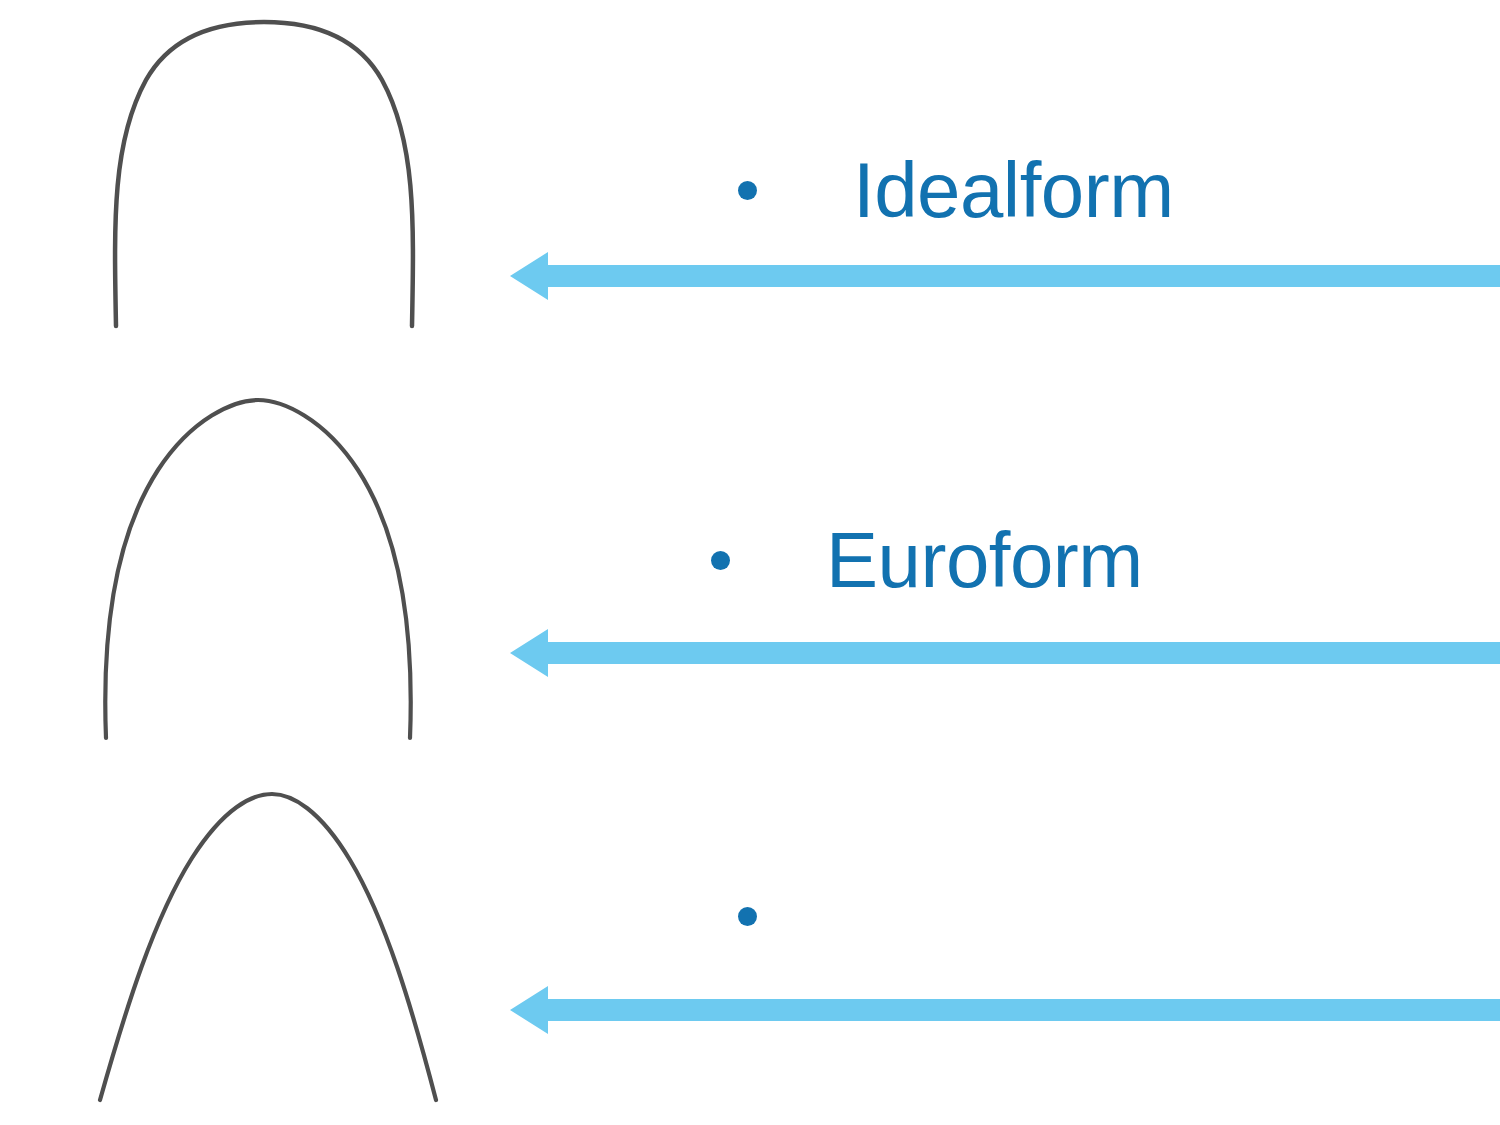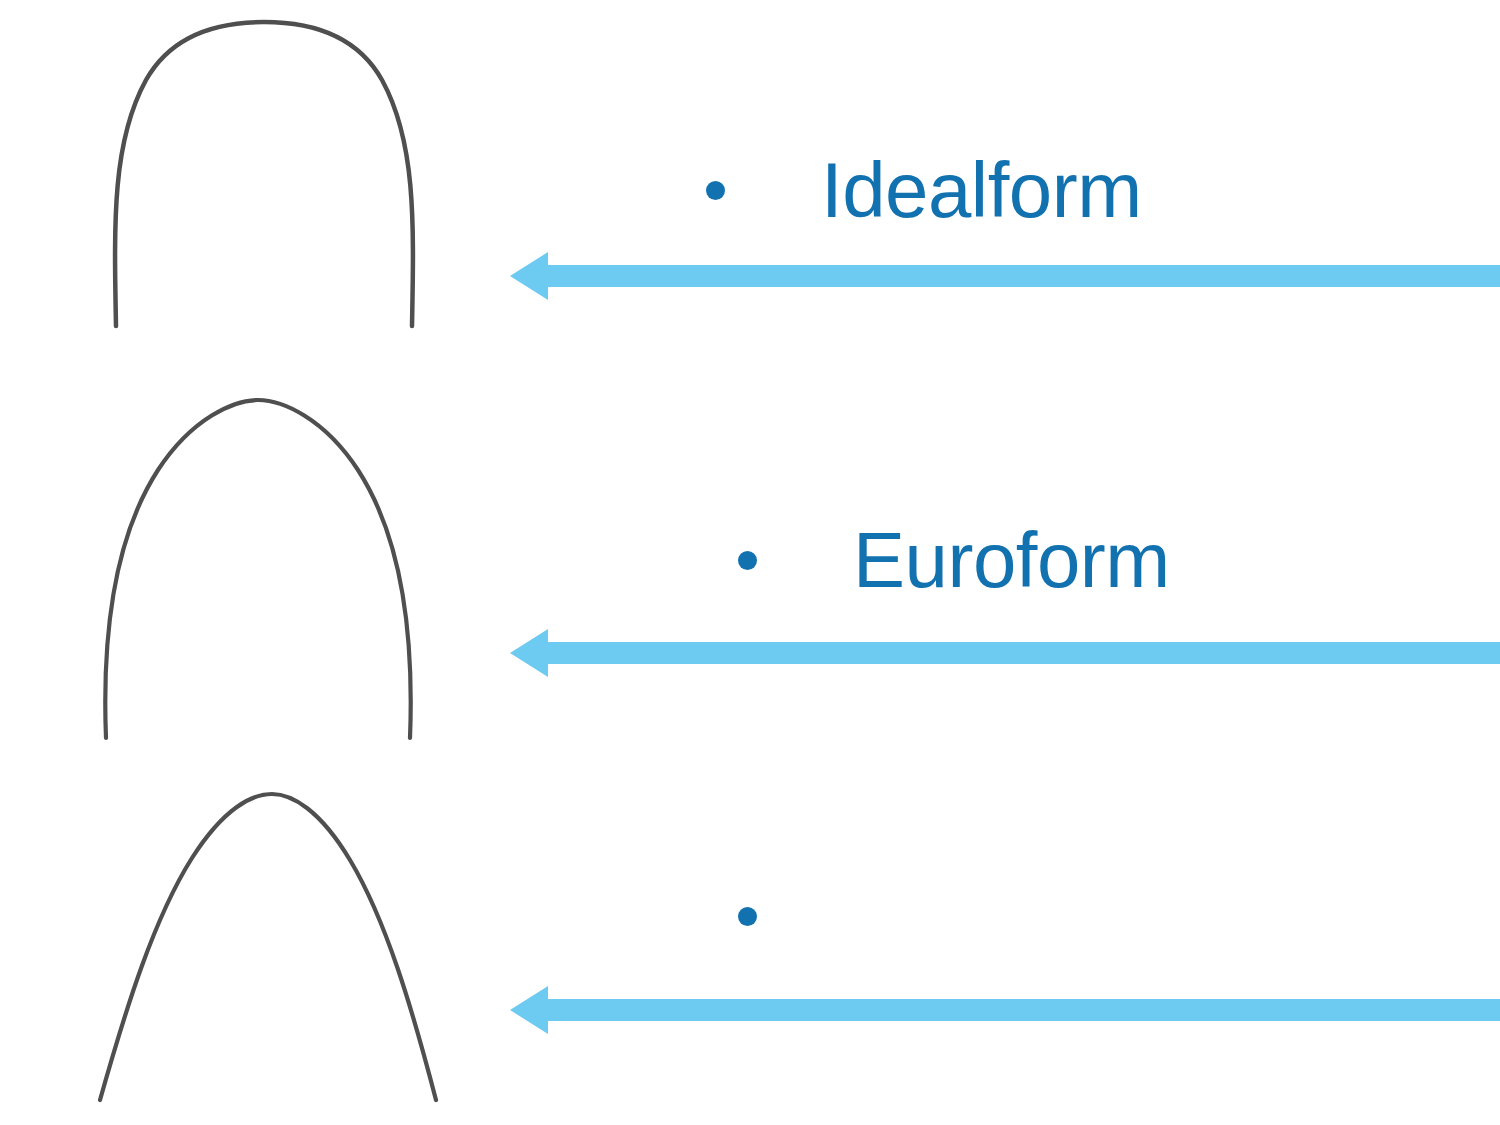--- a/index.html
+++ b/index.html
@@ -68,22 +68,22 @@
   }
   .bullet-label {
     color: #1272B0;
     font-size: 78px;
     line-height: 1;
     font-weight: normal;
     letter-spacing: -0.5px;
     white-space: nowrap;
   }
 
-  #row-idealform    { left: 706px; top: 142px; }
-  #row-euroform     { left: 738px; top: 512px; }
+  #row-idealform    { left: 738px; top: 142px; }
+  #row-euroform     { left: 711px; top: 512px; }
   #row-standardform { left: 738px; top: 868px; }
 
   #row-idealform    .bullet-label { margin-left: 96px; }
   #row-euroform     .bullet-label { margin-left: 96px; }
   #row-standardform .bullet-label { margin-left: 96px; }
 </style>
 </head>
 <body>
 
 <div id="slide">

